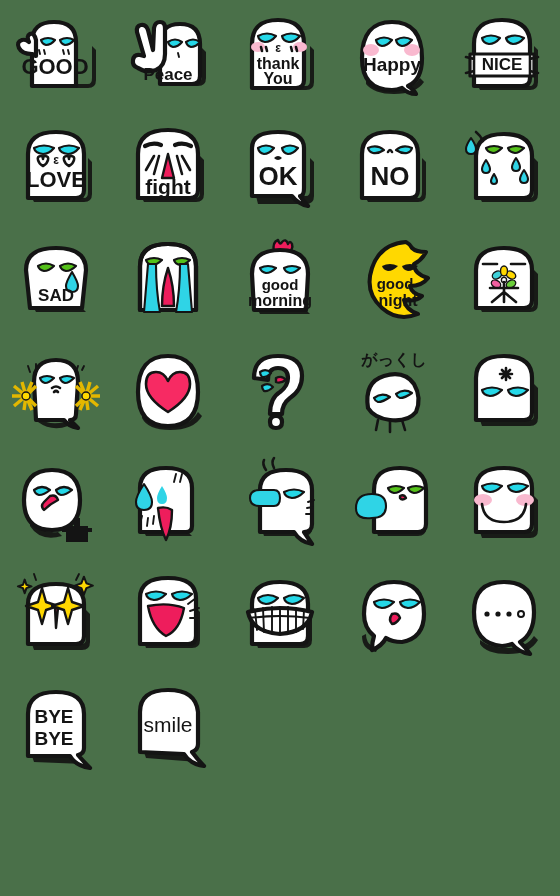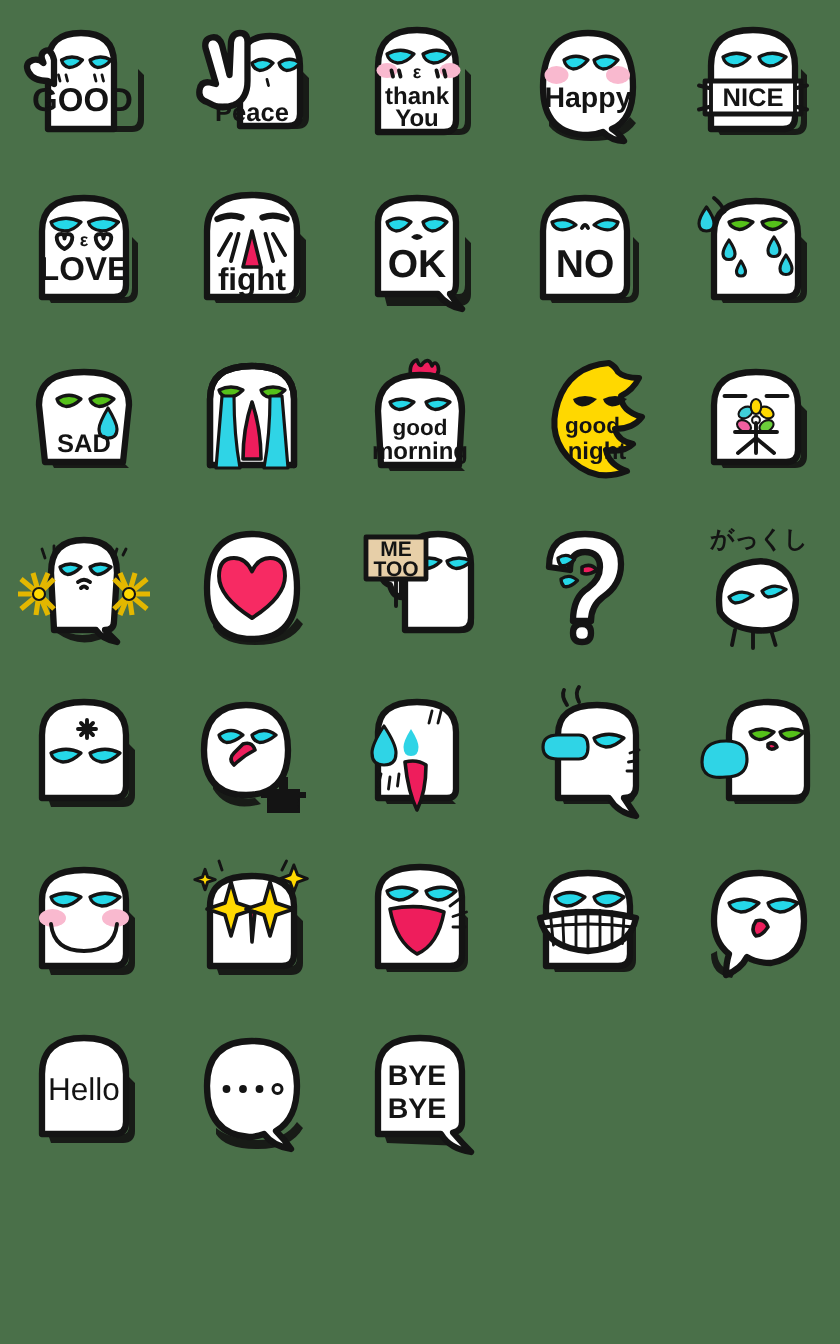--- a/index.html
+++ b/index.html
@@ -284,33 +284,20 @@
 
 
   <div class="cell">
     <svg viewBox="0 0 100 100">
       <path class="shadow" d="M24 72 Q34 84 52 84 Q72 84 80 70 L84 74 Q76 88 52 88 Q30 88 24 76 Z"></path>
       <path class="body-w" d="M20 50 Q20 14 50 14 Q80 14 80 50 Q80 84 50 84 Q20 84 20 50 Z"></path>
       <path class="heart-pk" d="M50 70 Q28 56 28 42 Q28 30 38 30 Q46 30 50 39 Q54 30 62 30 Q72 30 72 42 Q72 56 50 70 Z"></path>
     </svg>
   </div>
 
-  <div class="cell">
-    <svg viewBox="0 0 100 100">
-      <path class="shadow" d="M42 76 L78 76 Q82 76 82 70 L82 42 L86 46 L86 72 Q86 80 78 80 L44 80 Z"></path>
-      <path class="body-w" d="M40 78 L40 34 Q40 14 62 14 Q84 14 84 34 L84 70 Q84 78 76 78 Z"></path>
-      <path class="eye-cy" d="M48 32 Q56 28 64 32 Q59 37 54 37 Q49 36 48 32 Z"></path>
-      <path class="eye-cy" d="M68 32 Q76 28 84 32 Q79 37 74 37 Q69 36 68 32 Z"></path>
-      <path class="body-w" d="M30 48 Q24 46 25 40 Q26 34 32 36 L38 40 L38 56 Q32 56 30 48 Z"></path>
-      <path class="sign-tan" d="M14 16 L54 16 L54 44 L14 44 Z"></path>
-      <path class="ink-thin" d="M34 44 L34 62"></path>
-      <text class="lbl" x="34" y="25" font-size="14">ME</text>
-      <text class="lbl" x="34" y="38" font-size="14">TOO</text>
-    </svg>
-  </div>
 
 
 
   <div class="cell">
     <svg viewBox="0 0 100 100">
       <path class="body-w" d="M24 36 Q24 14 48 14 Q72 14 72 34 Q72 48 60 56 Q52 62 52 72 L40 72 Q40 56 50 50 Q58 44 58 36 Q58 26 48 26 Q38 26 38 38 Z"></path>
       <path class="body-w" d="M40 80 Q40 74 46 74 Q52 74 52 80 Q52 86 46 86 Q40 86 40 80 Z"></path>
       <path class="eye-cy" d="M30 30 Q36 26 41 31 Q36 36 32 35 Q30 33 30 30 Z"></path>
       <path class="eye-cy" d="M32 44 Q38 40 43 45 Q38 50 34 49 Q32 47 32 44 Z"></path>
       <path class="mouth-r" d="M46 36 Q52 33 56 38 Q50 42 46 40 Z"></path>
@@ -437,27 +424,20 @@
   <div class="cell">
     <svg viewBox="0 0 100 100">
       <path class="shadow" d="M24 68 Q24 80 36 82 L34 86 Q20 84 20 70 Z"></path>
       <path class="body-w" d="M22 48 Q22 16 52 16 Q82 16 82 48 Q82 72 60 76 Q50 76 44 72 Q40 80 30 84 Q30 76 32 70 Q22 62 22 48 Z"></path>
       <path class="eye-cy" d="M32 36 Q42 31 52 36 Q46 42 40 42 Q33 41 32 36 Z"></path>
       <path class="eye-cy" d="M58 36 Q68 31 78 36 Q72 42 66 42 Q59 41 58 36 Z"></path>
       <path class="mouth-r" d="M50 48 Q56 46 58 52 Q54 58 50 58 Q46 54 50 48 Z"></path>
     </svg>
   </div>
 
-  <div class="cell">
-    <svg viewBox="0 0 100 100">
-      <path class="shadow" d="M26 78 L76 78 Q80 78 80 72 L80 40 L84 44 L84 76 Q84 84 76 84 L28 84 Z"></path>
-      <path class="body-w" d="M22 78 L22 38 Q22 14 50 14 Q78 14 78 38 L78 70 Q78 78 70 78 Z"></path>
-      <text class="lbl lbl-thin" x="50" y="50" font-size="21">Hello</text>
-    </svg>
-  </div>
 
   <div class="cell">
     <svg viewBox="0 0 100 100">
       <path class="shadow" d="M26 74 Q36 82 54 82 Q72 82 80 70 L84 74 Q76 88 54 88 Q32 88 26 78 Z"></path>
       <path class="body-w" d="M20 46 Q20 16 50 16 Q80 16 80 46 Q80 68 66 76 Q72 82 76 88 Q64 86 58 78 Q52 80 48 80 Q20 78 20 46 Z"></path>
       <circle class="solid-k" cx="33" cy="48" r="2.6"></circle>
       <circle class="solid-k" cx="44" cy="48" r="2.6"></circle>
       <circle class="solid-k" cx="55" cy="48" r="2.6"></circle>
       <circle cx="67" cy="48" r="3" fill="#ffffff" stroke="#141414" stroke-width="2"></circle>
     </svg>
@@ -466,14 +446,21 @@
   <div class="cell">
     <svg viewBox="0 0 100 100">
       <path class="shadow" d="M26 78 L72 78 L78 86 L28 84 Z"></path>
       <path class="body-w" d="M22 78 L22 36 Q22 14 50 14 Q78 14 78 36 L78 70 Q78 76 72 77 Q78 84 84 90 Q70 88 64 78 Z"></path>
       <text class="lbl" x="48" y="40" font-size="19">BYE</text>
       <text class="lbl" x="48" y="62" font-size="19">BYE</text>
     </svg>
   </div>
 
 
+  <div class="cell">
+    <svg viewBox="0 0 100 100">
+      <path class="shadow" d="M26 74 L74 74 L80 84 L28 80 Z"></path>
+      <path class="body-w" d="M22 74 L22 34 Q22 12 50 12 Q78 12 80 34 L80 66 Q80 72 74 74 Q80 82 86 88 Q72 86 66 76 Z"></path>
+      <text class="lbl lbl-thin" x="50" y="48" font-size="21">smile</text>
+    </svg>
+  </div>
 
 </div>
 
 </body></html>

